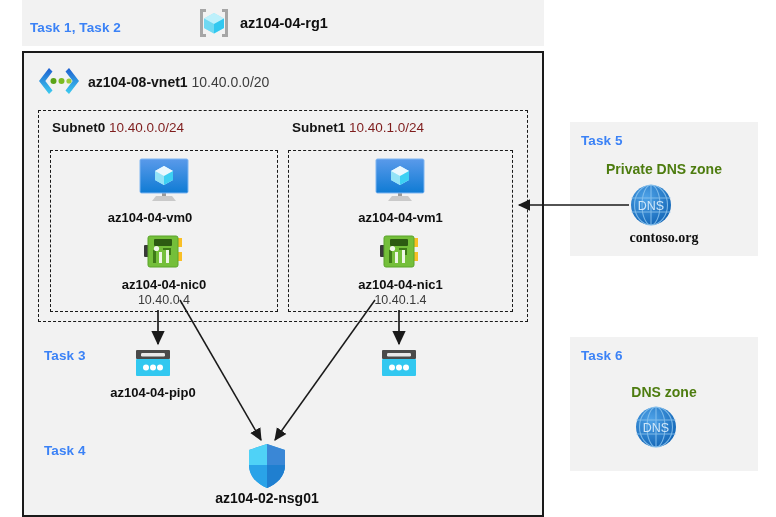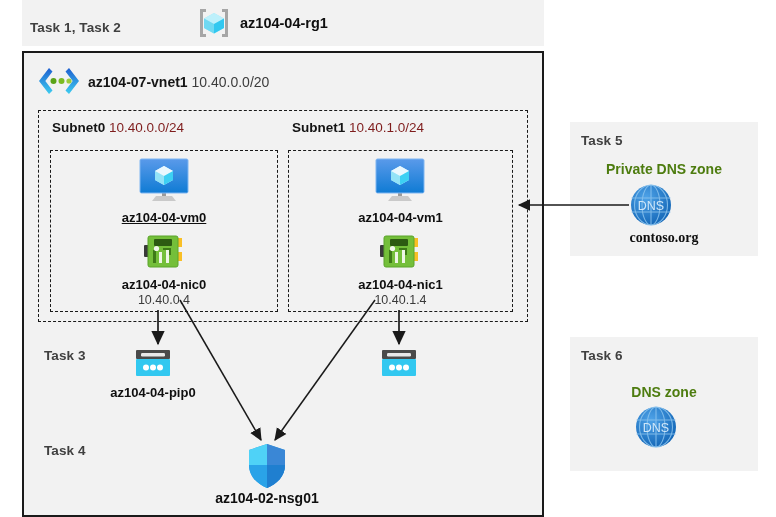--- a/index.html
+++ b/index.html
@@ -10,21 +10,21 @@
   }
   #canvas{position:absolute;inset:0;width:776px;height:517px;}
 
   
   .panel{position:absolute;background:#f2f2f2;}
   .outlined{position:absolute;background:#f2f2f2;border:2px solid #1a1a1a;box-sizing:border-box;}
   .dashed{position:absolute;border:1.6px dashed #1a1a1a;box-sizing:border-box;background:transparent;}
 
   
   .task-label{
-    position:absolute;color:#404040;font-weight:bold;font-size:13.5px;
+    position:absolute;color:#3b82f6;font-weight:bold;font-size:13.5px;
     letter-spacing:0.1px;white-space:nowrap;
   }
   .node-label{
     position:absolute;color:#0f0f0f;font-weight:bold;font-size:13px;
     white-space:nowrap;text-align:center;
   }
   .sub-label{
     position:absolute;color:#3a3a3a;font-weight:normal;font-size:12.5px;
     white-space:nowrap;text-align:center;
   }
@@ -77,21 +77,21 @@
       </defs>
       <path d="M13,2 L3,15 L13,28 L16.5,24.6 L9.3,15 L16.5,5.4 Z" fill="url(#vnetg)"></path>
       <path d="M33,2 L43,15 L33,28 L29.5,24.6 L36.7,15 L29.5,5.4 Z" fill="url(#vnetg)"></path>
       <circle cx="17.5" cy="15" r="3" fill="#5aa318"></circle>
       <circle cx="25.5" cy="15" r="3" fill="#7cbb23"></circle>
       <circle cx="33" cy="15" r="2.6" fill="#9bcc3a"></circle>
     </svg>
   </div>
 
   <div class="hdr" style="left:88px;top:74px;">
-    <b>az104-07-vnet1</b><span>&nbsp;</span><span class="plain">10.40.0.0/20</span>
+    <b>az104-08-vnet1</b><span>&nbsp;</span><span class="plain">10.40.0.0/20</span>
   </div>
 
   <div class="dashed" style="left:38px;top:110px;width:490px;height:212px;"></div>
 
   <div class="subnet-hdr" style="left:52px;top:120px;">
     <b>Subnet0</b><span>&nbsp;</span><span class="plain">10.40.0.0/24</span>
   </div>
   <div class="dashed" style="left:50px;top:150px;width:228px;height:162px;"></div>
 
   <div class="icon" style="left:136px;top:156px;width:56px;height:48px;">
@@ -105,21 +105,21 @@
       <rect x="26" y="33" width="4" height="7" fill="#9a9a9a"></rect>
       <path d="M16,45 L40,45 L36,40 L20,40 Z" fill="#c9c9c9"></path>
       <rect x="4" y="3" width="48" height="34" rx="1.5" fill="url(#vmg0)"></rect>
       <rect x="4" y="3" width="48" height="34" rx="1.5" fill="none" stroke="#7fb6f2" stroke-width="1"></rect>
       <polygon points="28,10 37,15 37,24 28,29 19,24 19,15" fill="#cfeefb"></polygon>
       <polygon points="28,10 37,15 28,20 19,15" fill="#eaf8fe"></polygon>
       <polygon points="28,20 37,15 37,24 28,29" fill="#3dd0f3"></polygon>
       <polygon points="28,20 19,15 19,24 28,29" fill="#93e3f7"></polygon>
     </svg>
   </div>
-  <div class="node-label" style="left:50px;top:210px;width:228px;text-decoration:underline;">az104-04-vm0</div>
+  <div class="node-label" style="left:36px;top:210px;width:228px;">az104-04-vm0</div>
 
   <div class="icon" style="left:142px;top:233px;width:44px;height:40px;">
     <svg width="44" height="40" viewBox="0 0 44 40">
       <rect x="33" y="5" width="7" height="9" fill="#f9bf26"></rect>
       <rect x="33" y="19" width="7" height="9" fill="#f9bf26"></rect>
       <rect x="2" y="12" width="6" height="12" rx="1" fill="#3a3a3a"></rect>
       <rect x="6" y="3" width="30" height="31" rx="2" fill="#74bf3a"></rect>
       <rect x="6" y="3" width="30" height="31" rx="2" fill="none" stroke="#5aa42a" stroke-width="1"></rect>
       <rect x="12" y="6" width="18" height="7" rx="1" fill="#2d5b12"></rect>
       <rect x="11" y="17" width="3" height="13" fill="#3e7a18"></rect>

